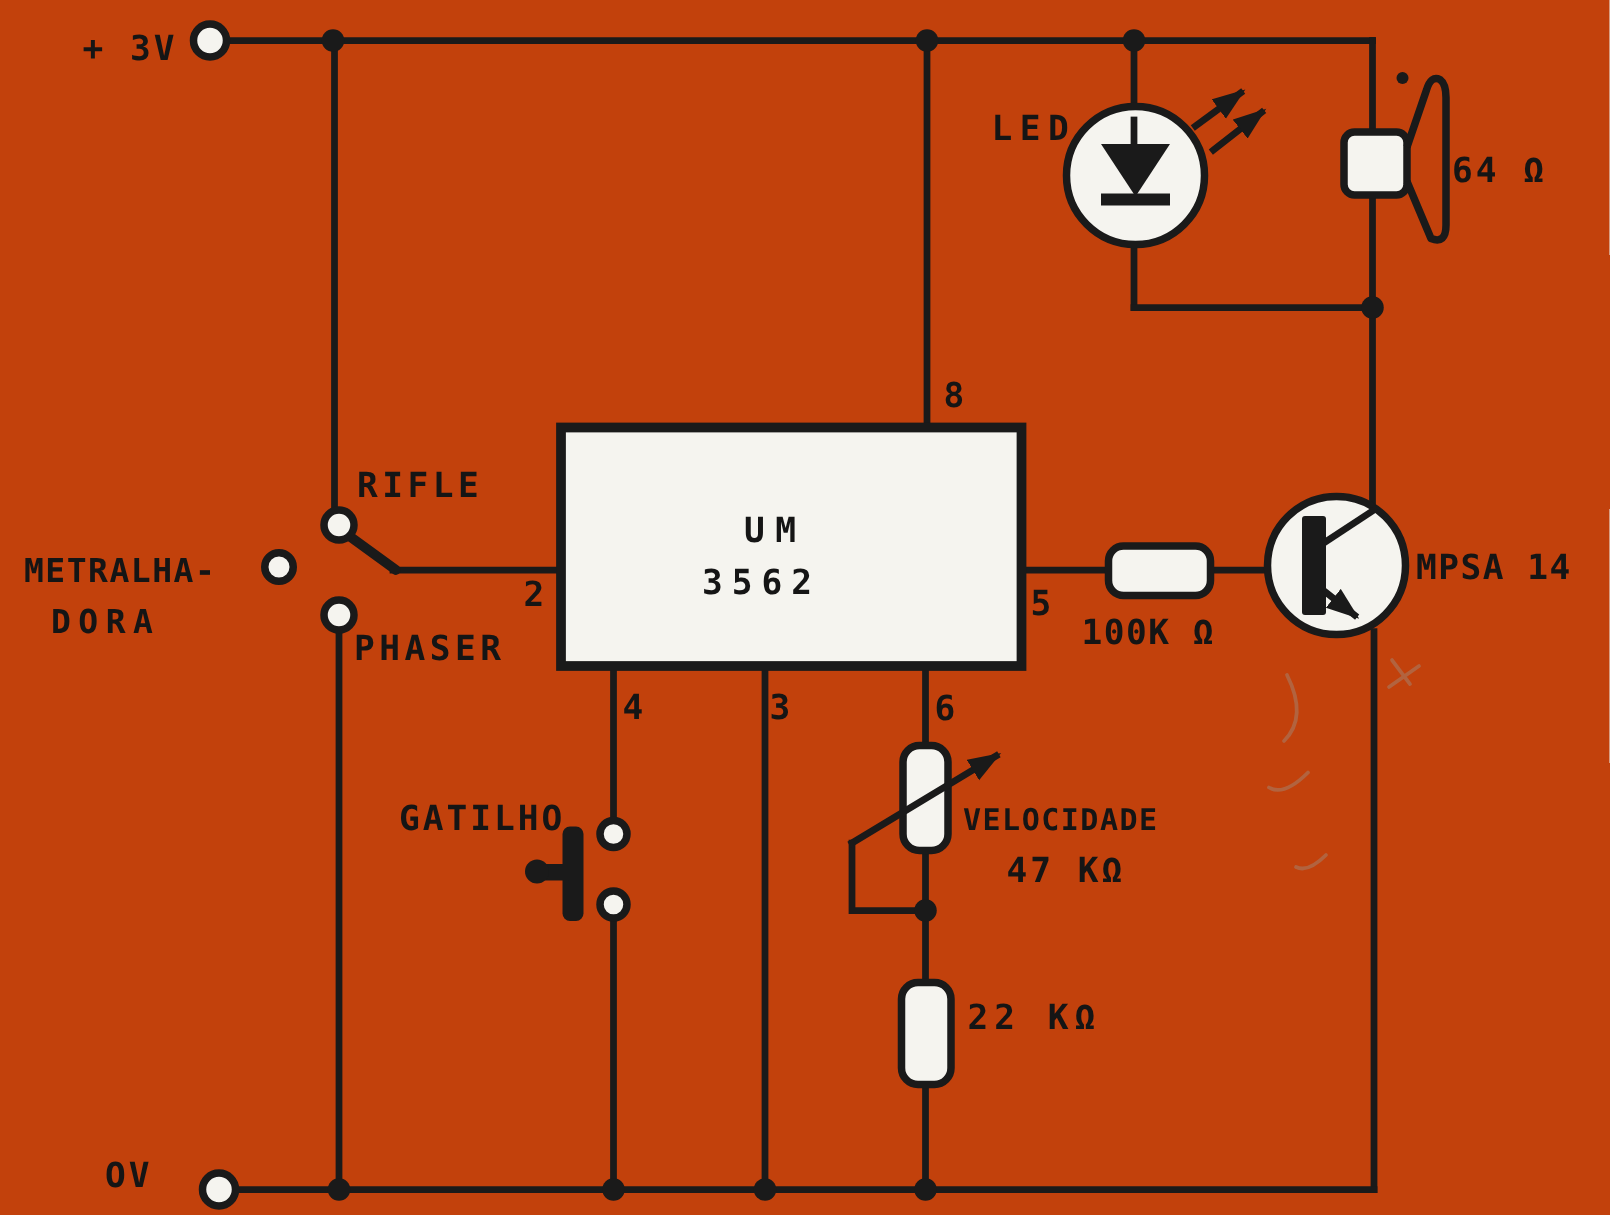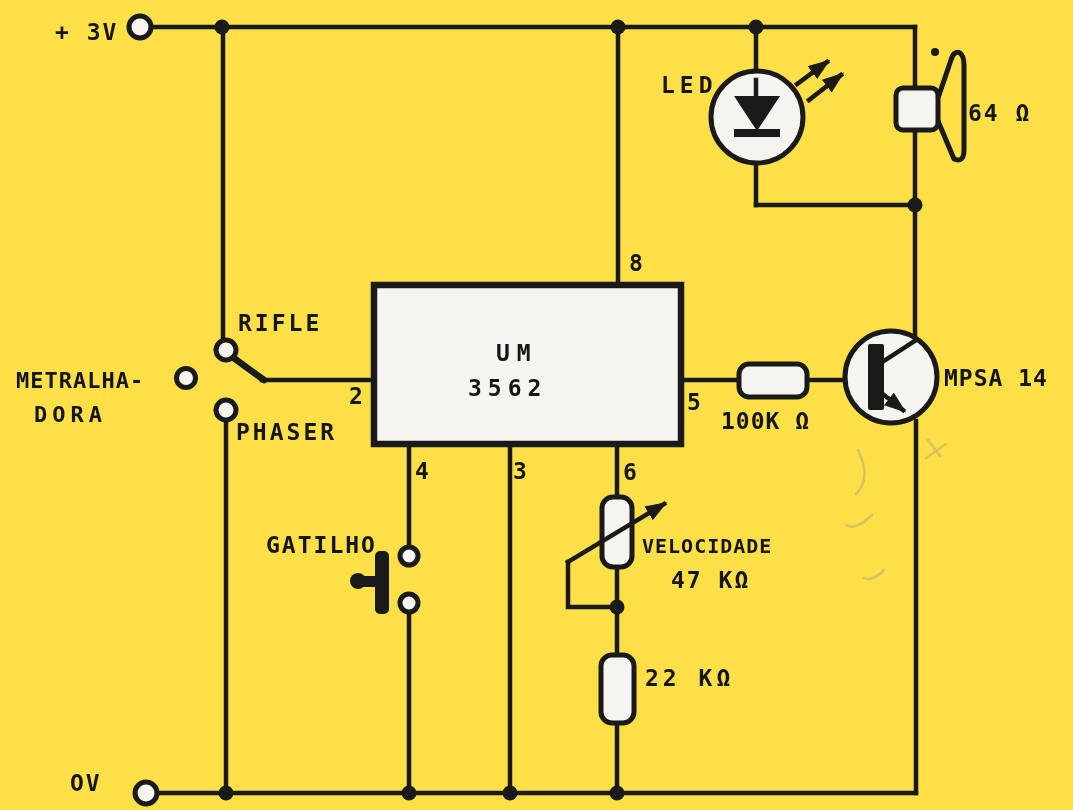--- a/index.html
+++ b/index.html
@@ -1,18 +1,18 @@
 <!DOCTYPE html>
 <html><head>
 <meta charset="utf-8">
 <style>
   html,body{margin:0;padding:0;background:#e8e7e2;}
   .page{
     position:relative;width:1073px;height:810px;
-    background:#fde047;
+    background:#c2410c;
     font-family:"DejaVu Sans Mono","Liberation Mono",monospace;
     overflow:hidden;
   }
   svg{display:block;}
   .wire{stroke:#1a1a1a;stroke-width:4.5;fill:none;stroke-linecap:square;}
   .wire-thick{stroke:#1a1a1a;stroke-width:6.5;fill:none;stroke-linecap:round;}
   .outline{stroke:#1a1a1a;stroke-width:5;fill:#f5f4ef;}
   .outline-ic{stroke:#1a1a1a;stroke-width:6.5;fill:#f5f4ef;}
   .outline-open{stroke:#1a1a1a;stroke-width:5;fill:none;stroke-linejoin:round;}
   .solid{fill:#1a1a1a;stroke:none;}

